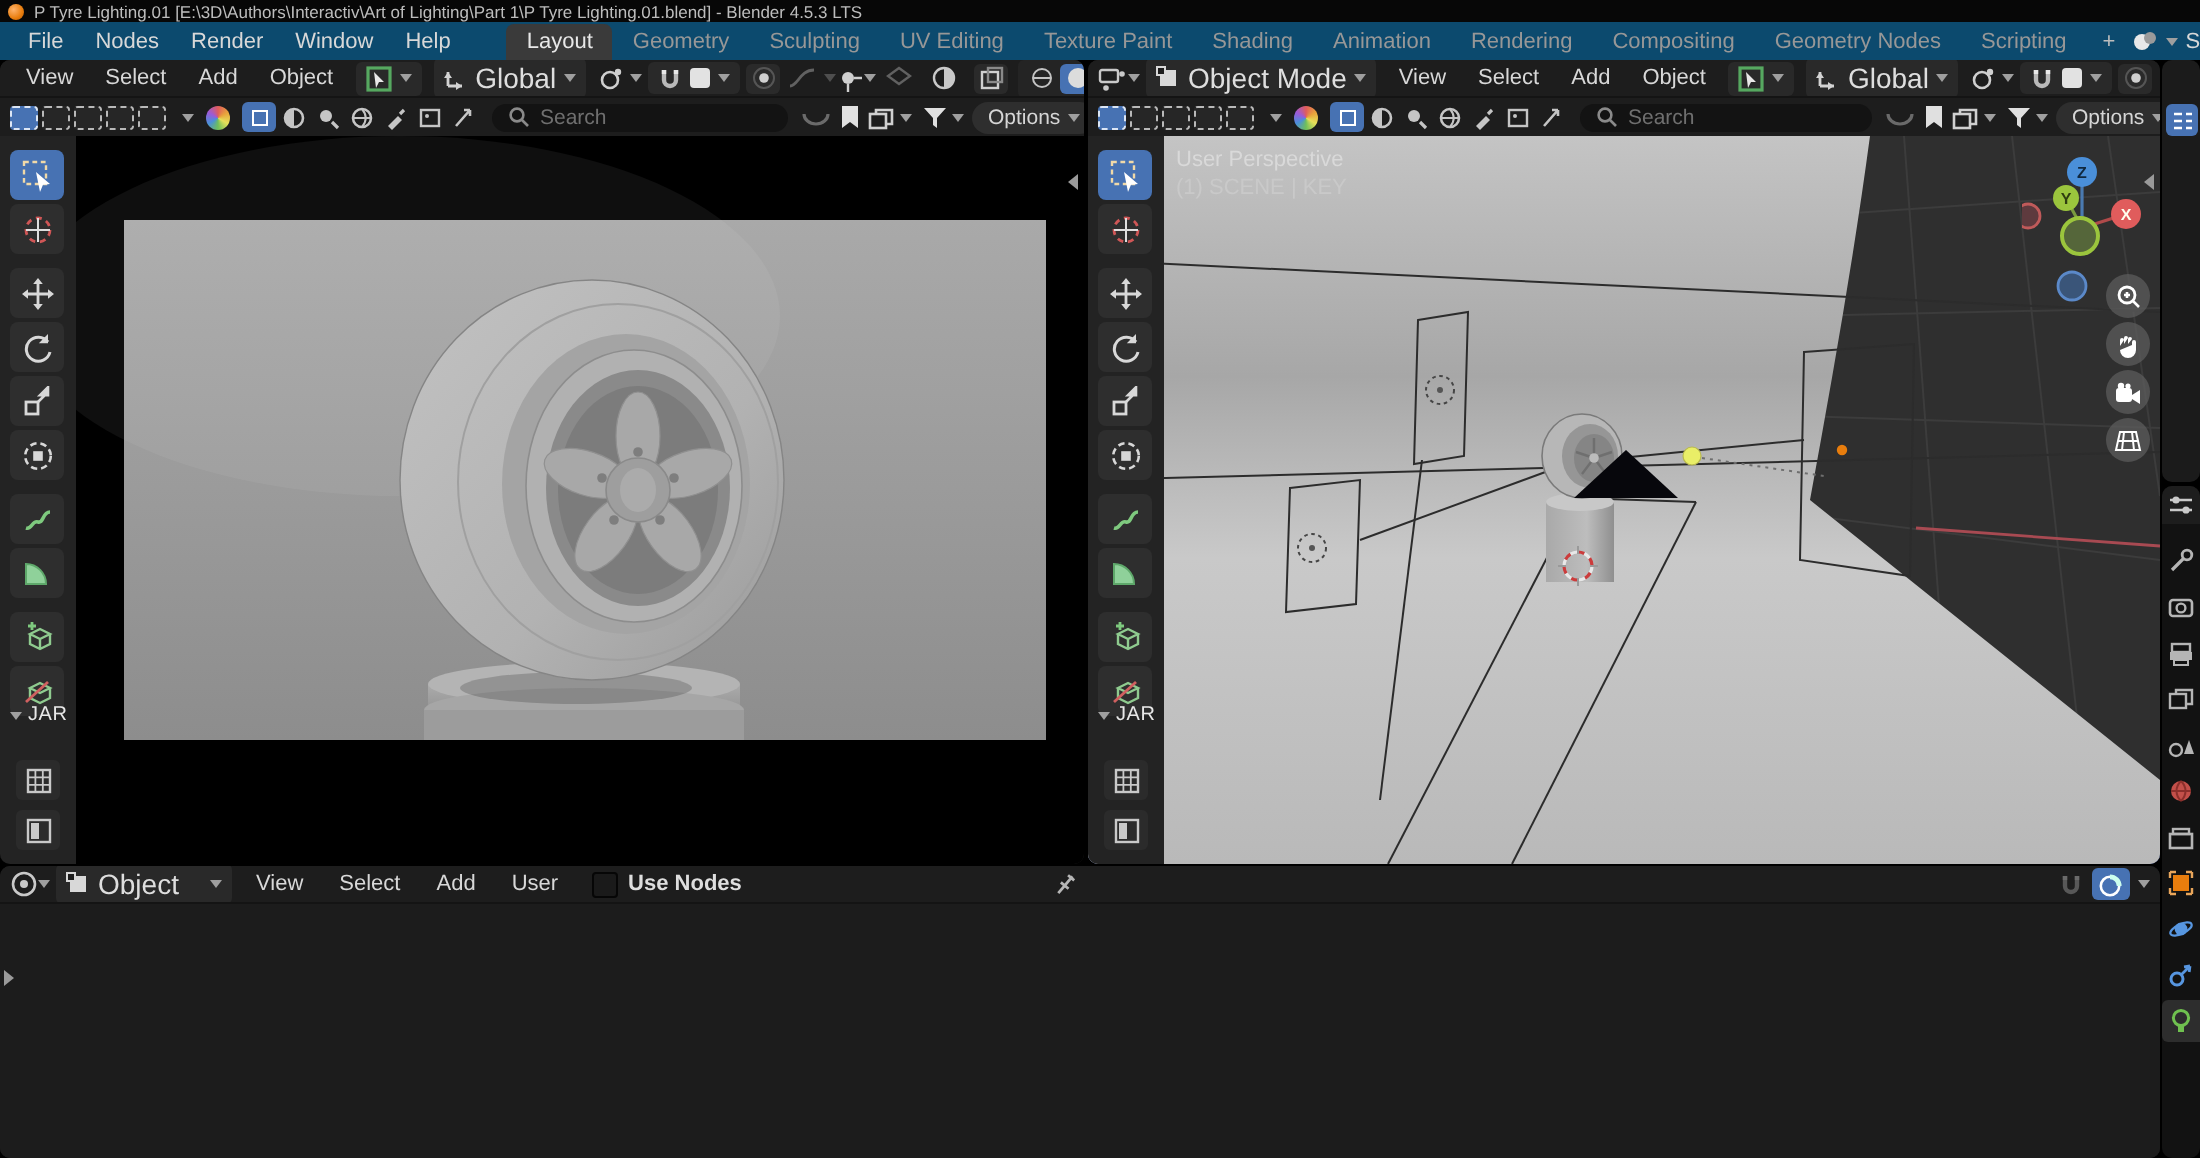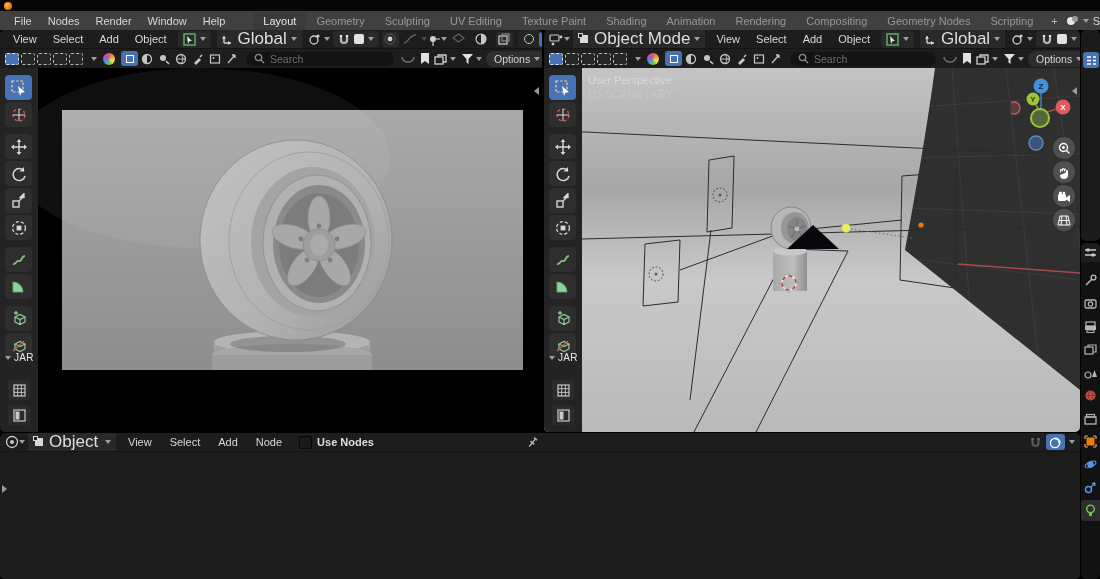--- a/index.html
+++ b/index.html
@@ -2,34 +2,34 @@
 <html><head>
 <meta charset="utf-8">
 <style>
   html,body{margin:0;padding:0;background:#000;width:1100px;height:579px;overflow:hidden;
     font-family:"Liberation Sans",sans-serif;-webkit-font-smoothing:antialiased;}
   .abs{position:absolute}
   
   #titlebar{left:0;top:0;width:1100px;height:11px;background:#070707;display:flex;align-items:center;gap:5px;padding-left:4px;box-sizing:border-box}
   #titlebar .ttl{font-size:8.5px;color:#bdbdbd;white-space:nowrap}
   .blogo{width:8px;height:8px;border-radius:50%;background:radial-gradient(circle at 35% 35%,#ffb36b,#e87d0d 60%,#b55a06)}
-  #menubar{left:0;top:11px;width:1100px;height:19px;background:#404040;display:flex;align-items:center;box-sizing:border-box;padding:0 6px}
+  #menubar{left:0;top:11px;width:1100px;height:19px;background:#0c4a6e;display:flex;align-items:center;box-sizing:border-box;padding:0 6px}
   .menu{font-size:11px;color:#d8d8d8;padding:0 8px;cursor:default;white-space:nowrap}
   .tabs{display:flex;align-items:flex-end;height:19px;margin-left:20px}
   .tab{font-size:11px;color:#979797;padding:3px 10px 3px 10px;white-space:nowrap;border-radius:4px 4px 0 0}
   .tab.active{background:#3a3a3a;color:#e8e8e8}
   .tab.plus{color:#bdbdbd;padding:3px 8px}
   #menubar .right{margin-left:auto;display:flex;align-items:center;gap:4px}
   .scene-lbl{font-size:11px;color:#d8d8d8}
   
   .hrow{height:19px;background:#1d1d1d;display:flex;align-items:center;box-sizing:border-box;padding:0 5px;overflow:hidden;white-space:nowrap}
   .hrow1{border-bottom:1px solid #141414}
   .chev{width:0;height:0;border-left:3px solid transparent;border-right:3px solid transparent;border-top:4px solid #9f9f9f;display:inline-block;flex:none}
   .chip{display:inline-flex;align-items:center;gap:4px;background:#292929;border-radius:3px;padding:2px 5px;margin:0 3px;flex:none}
-  .chip .lbl{font-size:17px;color:#dedede}
+  .chip .lbl{font-size:14px;color:#dedede}
   .ic{display:inline-flex;align-items:center;justify-content:center;flex:none}
   .dim{opacity:.38}
   .iconbtn{width:17px;height:15px;border-radius:3px;display:inline-flex;align-items:center;justify-content:center;flex:none}
   .iconbtn.on{background:#4772b3}
   .sph{width:10px;height:10px;border-radius:50%;flex:none}
   .sph.wire{border:1px solid #c3c3c3;box-sizing:border-box;background:linear-gradient(#0000 45%,#c3c3c3 45%,#c3c3c3 55%,#0000 55%)}
   .sph.solid{background:#dcdcdc}
   .selmode{width:14px;height:12px;border:1px dashed #b9b9b9;border-radius:2px;box-sizing:border-box;background:#262626;margin-right:2px;flex:none}
   .selmode.on{background:#4772b3;border-style:dashed;border-color:#dce6f5}
   .search{display:flex;align-items:center;gap:5px;background:#131313;border-radius:9px;height:14px;padding:0 8px;margin:0 6px;flex:none}
@@ -66,20 +66,21 @@
   
   .ovl1{font-size:11px;color:#d9d9d9}
   .ovl2{font-size:11px;color:#c9c9c9;margin-top:2px}
   .navbtn{position:absolute;width:22px;height:22px;border-radius:50%;background:rgba(92,92,92,.75);display:flex;align-items:center;justify-content:center}
 </style>
 </head>
 <body>
 
 <div id="titlebar" class="abs">
   <span class="blogo"></span>
+  <span class="ttl">P Tyre Lighting.01 [E:\3D\Authors\Interactiv\Art of Lighting\Part 1\P Tyre Lighting.01.blend] - Blender 4.5.3 LTS</span>
 </div>
 
 <div id="menubar" class="abs">
   <span class="blogo" style="width:11px;height:11px"></span>
   <span class="menu">File</span>
   <span class="menu">Nodes</span>
   <span class="menu">Render</span>
   <span class="menu">Window</span>
   <span class="menu">Help</span>
   <div class="tabs">
@@ -899,21 +900,21 @@
               <rect x="0.5" y="0.5" width="4" height="4" fill="#1d1d1d" stroke="#d8d8d8"></rect>
             </svg>
         </span>
         <span class="lbl">Object</span>
       </span>
       <span class="chev"></span>
     </span>
     <span class="menu-s">View</span>
     <span class="menu-s">Select</span>
     <span class="menu-s">Add</span>
-    <span class="menu-s">Node</span>
+    <span class="menu-s">User</span>
     <span style="display:inline-flex;align-items:center;gap:5px;margin-left:8px">
       <span class="cbox"></span>
       <span style="font-size:11px;color:#dedede;font-weight:bold">Use Nodes</span>
     </span>
     <span class="ic abs" style="left:527px;top:3px">
       <svg width="13" height="13">
           <g transform="rotate(40 6 6)">
             <path d="M6 1 v7 M4 2 h4 M3.5 7 h5 M6 8 v4" stroke="#b5b5b5" stroke-width="1.4" fill="none"></path>
           </g>
         </svg>

